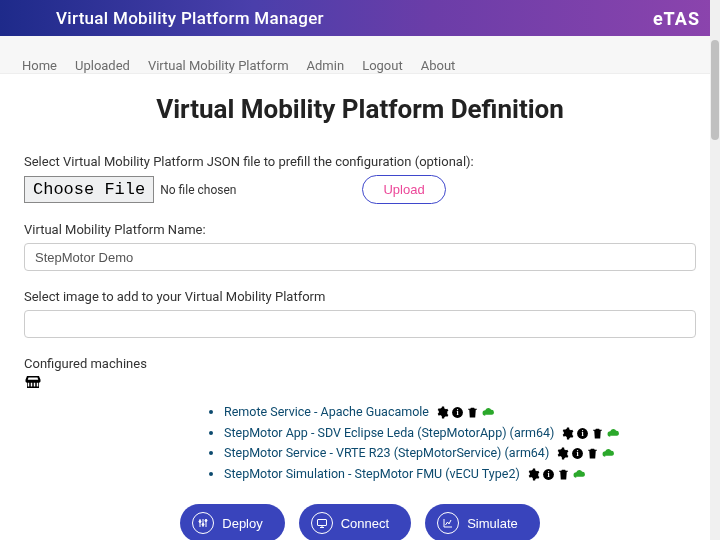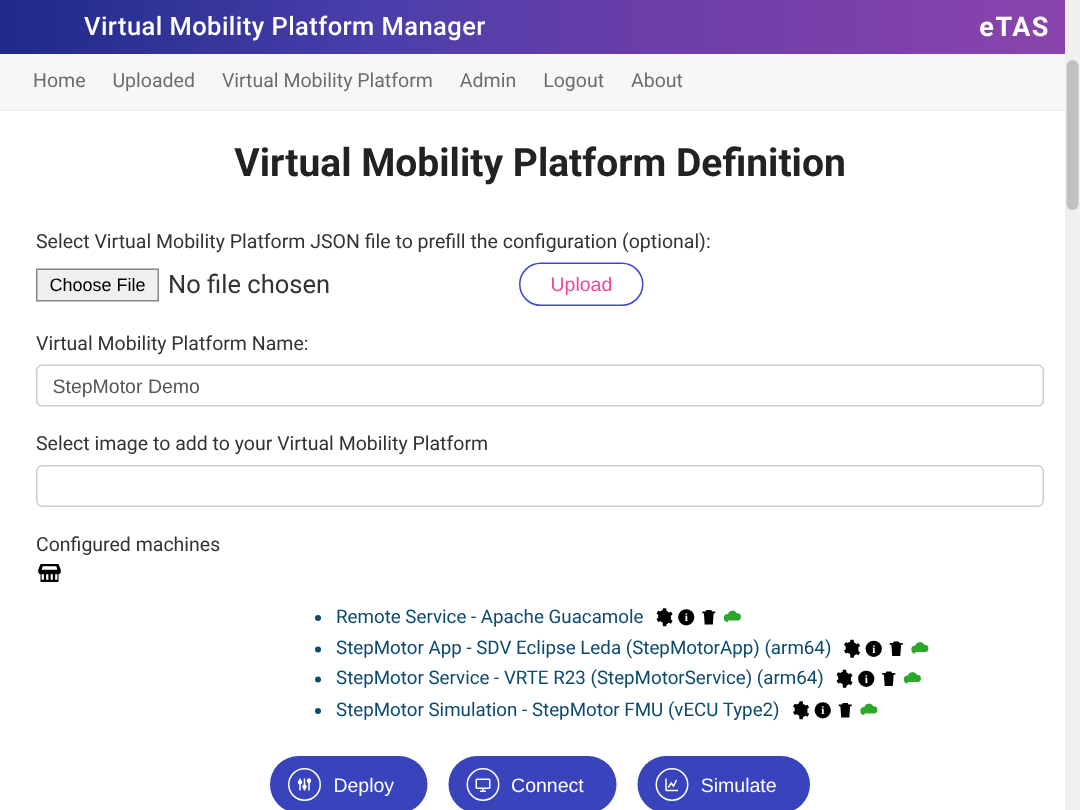--- a/index.html
+++ b/index.html
@@ -15,41 +15,42 @@
       color: #fff;
     }
     .titlebar-title { font-size: 17px; font-weight: 500; letter-spacing: 0.3px; margin-left: 36px; }
     .titlebar-logo { font-size: 18px; font-weight: 700; letter-spacing: 1px; }
     
     .navbar {
       height: 38px;
       background: #f7f7f7;
       border-bottom: 1px solid #eee;
       display: flex;
-      align-items: center;
+      align-items: flex-end;
       padding: 0 22px;
       gap: 18px;
     }
     .navbar a { color: #6c6c6c; text-decoration: none; font-size: 13px; cursor: pointer; }
     
     .content { padding: 14px 24px; }
     
     .page-title { text-align: center; font-size: 26px; font-weight: 700; color: #222; margin: 6px 0 30px; }
     
     .label { font-size: 13px; color: #333; margin-bottom: 6px; display: block; }
     
     .file-row { display: flex; align-items: center; gap: 6px; margin-bottom: 18px; }
     .file-choose {
       border: 1px solid #888;
       background: #eff0f1;
       padding: 3px 8px;
-      font-size: 12px;
+      font-size: 17px;
       cursor: pointer;
-    }
-    .file-status { font-size: 17px; color: #333; margin-right: 120px; }
+      font-family: Liberation Mono, monospace;
+    }
+    .file-status { font-size: 12px; color: #333; margin-right: 120px; }
     .upload-btn {
       border: 1px solid #3f48cc;
       color: #ec4899;
       background: #fff;
       border-radius: 18px;
       padding: 6px 20px;
       font-size: 13px;
       cursor: pointer;
     }
     

